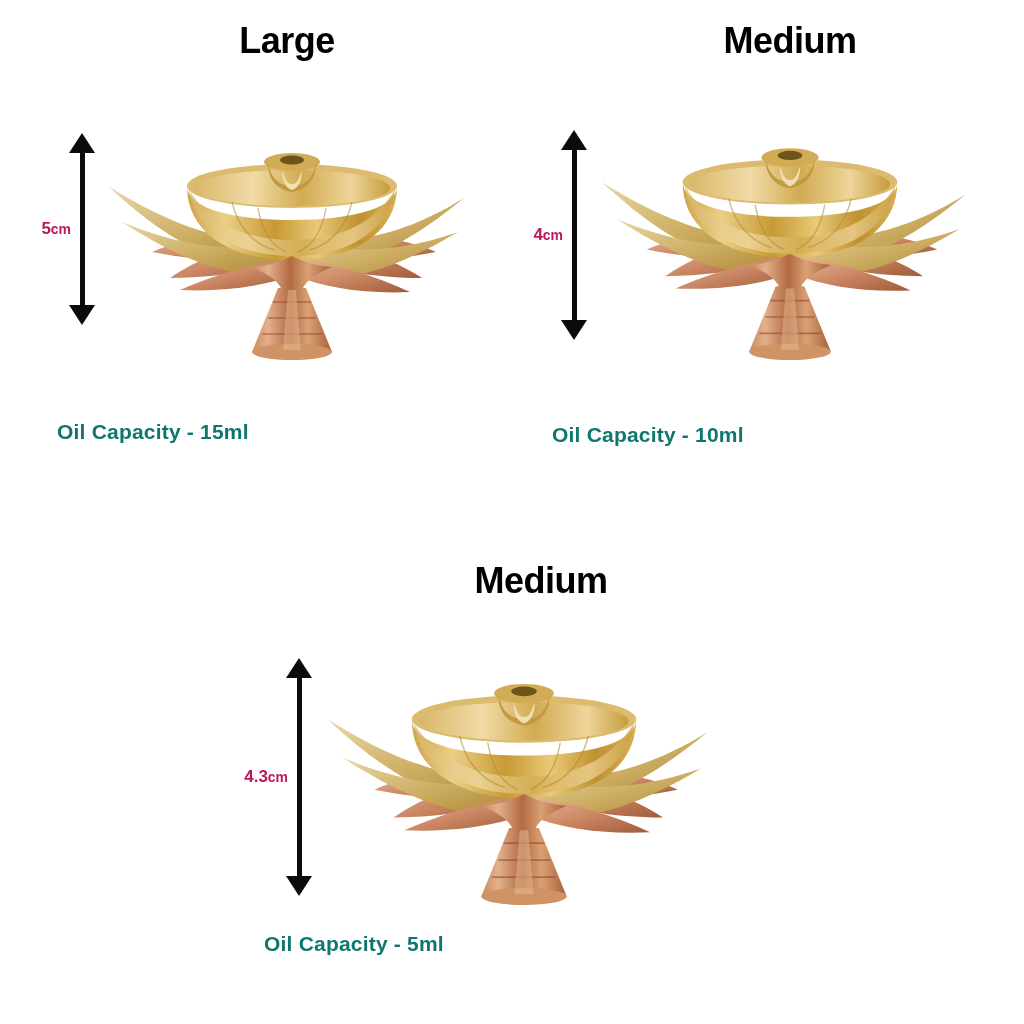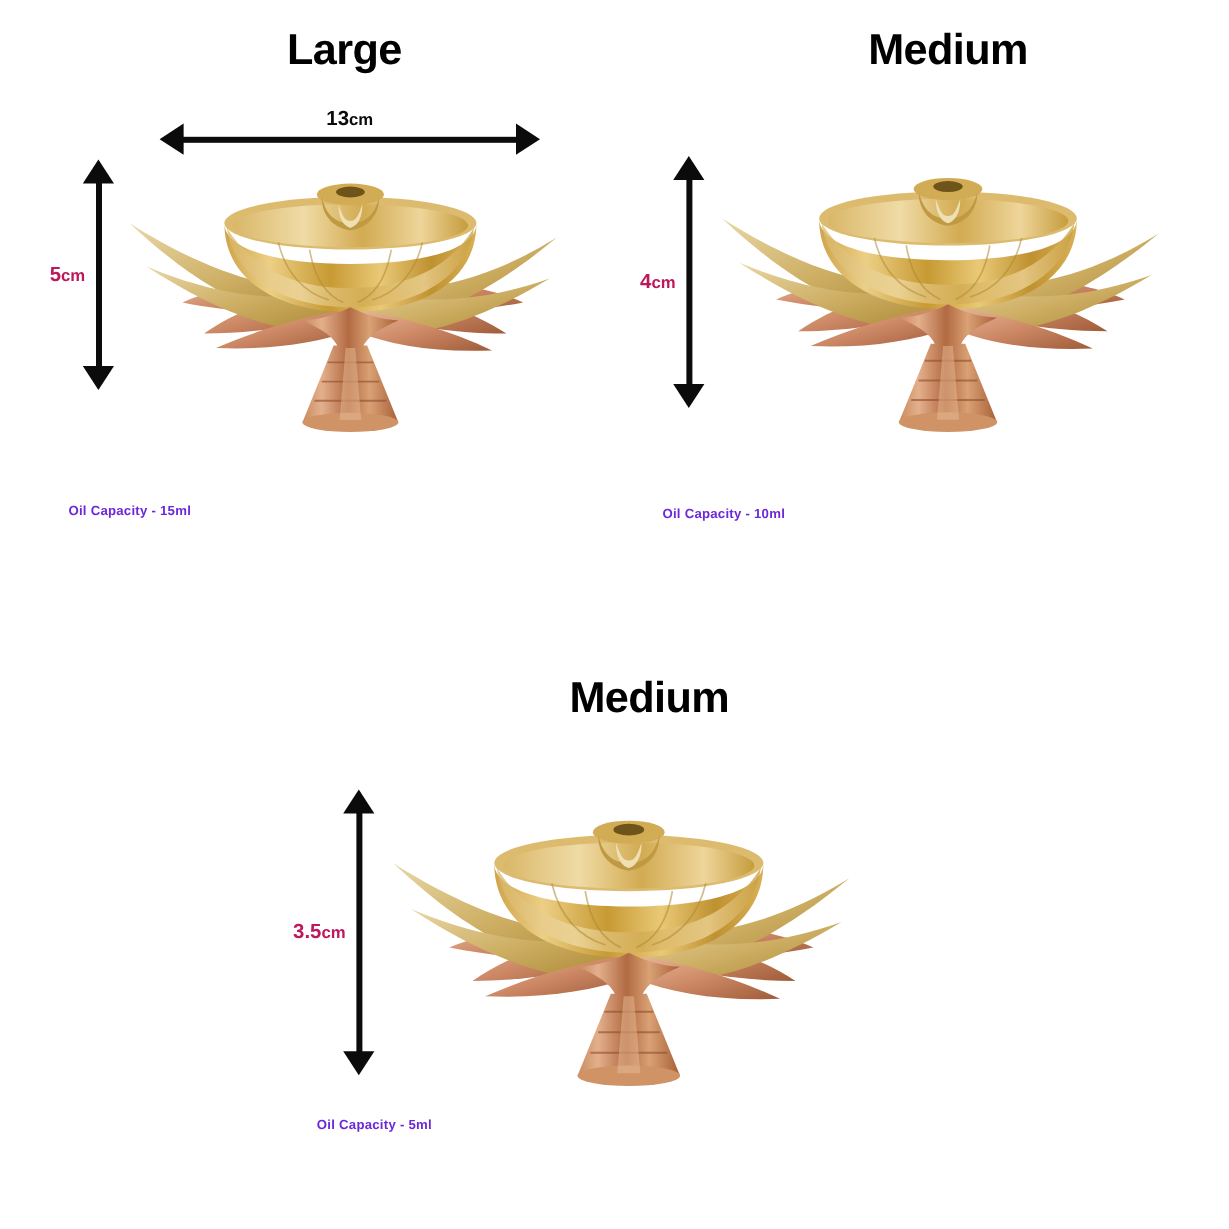--- a/index.html
+++ b/index.html
@@ -123,23 +123,23 @@
     color: #be185d;
   }
 
   .unit {
     font-size: 0.82em;
   }
 
   
   .capacity {
     position: absolute;
-    font-size: 11px;
+    font-size: 21px;
     font-weight: 700;
-    color: #6d28d9;
+    color: #0f766e;
     white-space: nowrap;
     letter-spacing: 0.2px;
   }
 
   
   .product {
     position: absolute;
   }
   .product svg {
     display: block;
@@ -149,26 +149,20 @@
 </style>
 </head>
 <body>
 
 <div class="canvas">
 
   <div class="variant" style="left:0; top:0; width:512px; height:470px;">
 
     <div class="variant-title" style="left:287px; top:20px;">Large</div>
 
-    <div class="dim-h" style="left:133px; top:103px; width:317px;">
-      <div class="head left"></div>
-      <div class="shaft"></div>
-      <div class="head right"></div>
-      <div class="dim-label"><span>13</span><span class="unit">cm</span></div>
-    </div>
 
     <div class="dim-v" style="left:69px; top:133px; height:192px;">
       <div class="head up"></div>
       <div class="shaft"></div>
       <div class="head down"></div>
       <div class="dim-label"><span>5</span><span class="unit">cm</span></div>
     </div>
 
     <div class="product" style="left:92px; top:140px; width:400px; height:220px;">
       <svg viewBox="0 0 400 220" xmlns="http://www.w3.org/2000/svg">
@@ -374,21 +368,21 @@
 
   <div class="variant" style="left:200px; top:540px; width:624px; height:440px;">
 
     <div class="variant-title" style="left:341px; top:20px;">Medium</div>
 
 
     <div class="dim-v" style="left:86px; top:118px; height:238px;">
       <div class="head up"></div>
       <div class="shaft"></div>
       <div class="head down"></div>
-      <div class="dim-label"><span>3.5</span><span class="unit">cm</span></div>
+      <div class="dim-label"><span>4.3</span><span class="unit">cm</span></div>
     </div>
 
     <div class="product" style="left:104px; top:130px; width:440px; height:235px;">
       <svg viewBox="0 0 400 220" xmlns="http://www.w3.org/2000/svg">
         <defs>
           <linearGradient id="sm-bowl-out" x1="0" y1="0" x2="1" y2="0">
             <stop offset="0%" stop-color="#cfa349"></stop>
             <stop offset="18%" stop-color="#eccf86"></stop>
             <stop offset="42%" stop-color="#c79a33"></stop>
             <stop offset="62%" stop-color="#e9c977"></stop>

